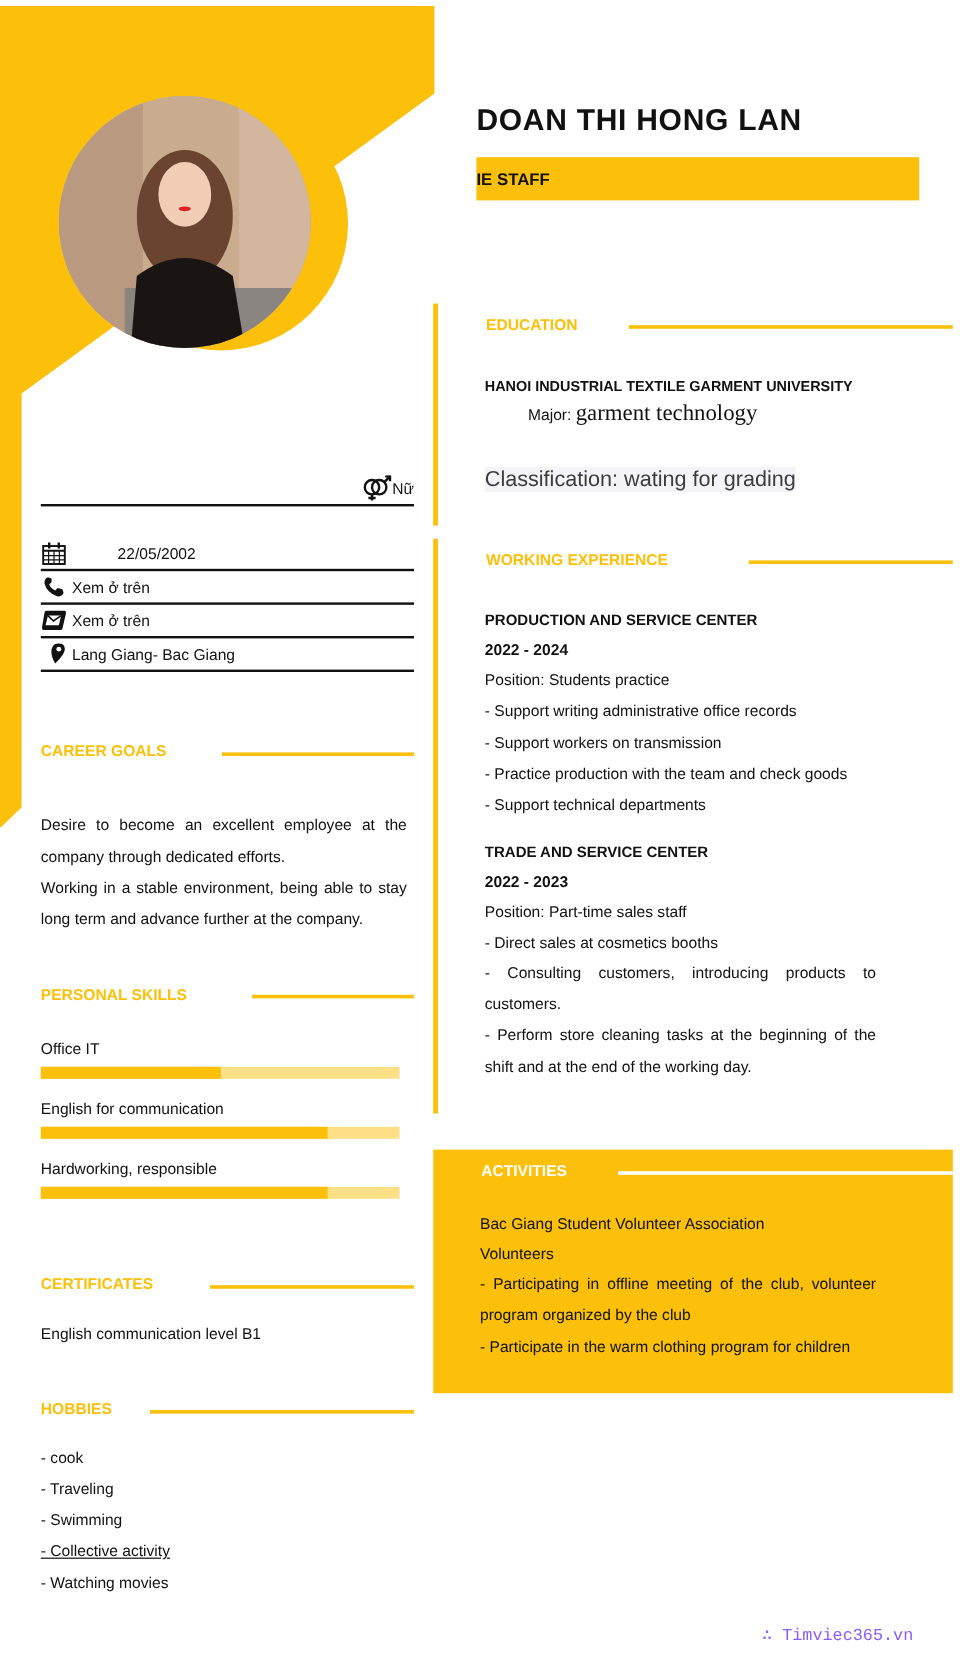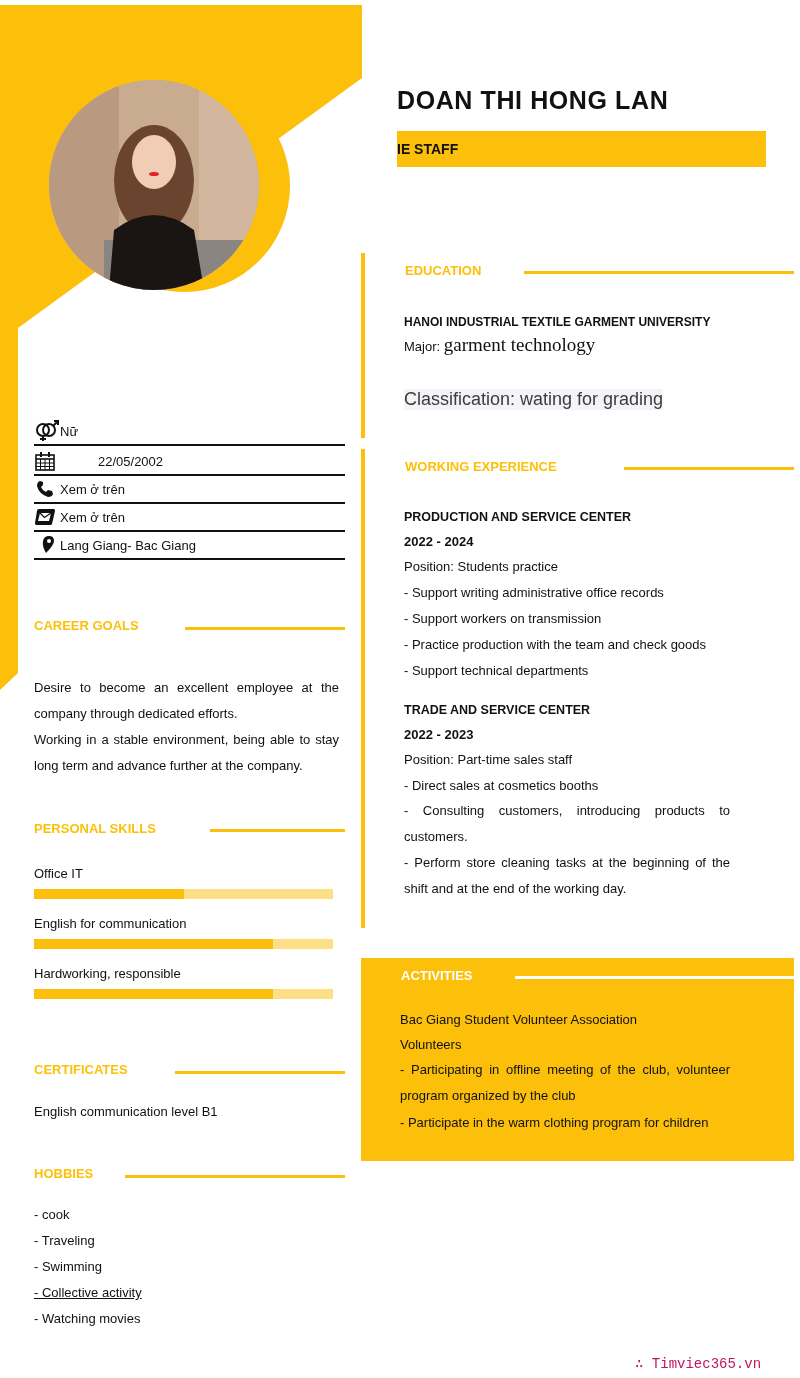--- a/index.html
+++ b/index.html
@@ -26,21 +26,21 @@
   .para { position: absolute; font-size: 13px; line-height: 26px; color: #111; text-align: justify; }
   .line { position: absolute; font-size: 13px; color: #111; white-space: nowrap; }
   .bold { font-weight: bold; }
 
   .skill-label { position: absolute; left: 34px; font-size: 13px; color: #111; }
   .skill-track { position: absolute; left: 34px; width: 299px; height: 10px; background: #fddf86; }
   .skill-fill { height: 10px; background: #fcc00a; }
 
   .activities-box { left: 361px; top: 958px; width: 433px; height: 203px; background: #fcc00a; }
 
-  .watermark { position: absolute; left: 635px; top: 1355px; font-family: "Liberation Mono", "DejaVu Sans Mono", monospace; font-size: 14px; color: #be185d; }
+  .watermark { position: absolute; left: 635px; top: 1355px; font-family: "Liberation Mono", "DejaVu Sans Mono", monospace; font-size: 14px; color: #8b5cf6; }
 </style>
 </head>
 <body>
 
 <svg class="bgshape" viewBox="0 0 800 1378" xmlns="http://www.w3.org/2000/svg">
   <polygon points="0,5 362,5 362,78 18,328 18,673 0,690" fill="#fcc00a"></polygon>
 </svg>
 
 <div class="abs avatar-ring"></div>
 <div class="abs avatar">
@@ -53,21 +53,21 @@
     <ellipse cx="105" cy="82" rx="22" ry="27" fill="#f1cdb6"></ellipse>
     <ellipse cx="105" cy="94" rx="5" ry="2" fill="#d22"></ellipse>
     <path d="M60 210 L65 150 Q105 120 145 150 L155 210 Z" fill="#1a1412"></path>
   </svg>
 </div>
 
 <div class="abs name">DOAN THI HONG LAN</div>
 <div class="abs title-bar"></div>
 <div class="abs title-text">IE STAFF</div>
 
-<div class="info-row" style="top:418px;">
+<div class="info-row" style="top:394px;justify-content:flex-end;">
   <span class="ico">
     <svg width="26" height="22" viewBox="0 0 26 22">
         <circle cx="9" cy="10" r="6" fill="none" stroke="#111" stroke-width="2"></circle>
         <circle cx="15" cy="10" r="6" fill="none" stroke="#111" stroke-width="2"></circle>
         <line x1="9" y1="16" x2="9" y2="21" stroke="#111" stroke-width="2"></line>
         <line x1="6" y1="19" x2="12" y2="19" stroke="#111" stroke-width="2"></line>
         <line x1="19" y1="6" x2="24" y2="1" stroke="#111" stroke-width="2"></line>
         <polyline points="20,1 24,1 24,5" fill="none" stroke="#111" stroke-width="2"></polyline>
       </svg>
   </span>
@@ -150,21 +150,21 @@
 <div class="line" style="left:34px; top:1285px;text-decoration:underline;">- Collective activity</div>
 <div class="line" style="left:34px; top:1311px;">- Watching movies</div>
 
 <div class="vline" style="top:253px; height:185px;"></div>
 <div class="vline" style="top:449px; height:479px;"></div>
 
 <div class="sec-title" style="left:405px; top:263px;">EDUCATION</div>
 <div class="sec-line" style="left:524px; top:271px; width:270px;"></div>
 <div class="line bold" style="left:404px; top:315px; font-size:12px;">HANOI INDUSTRIAL TEXTILE GARMENT UNIVERSITY</div>
 <div class="line" style="left:404px; top:334px;">
-  <span style="font-size:13px;">Major: </span><span style="font-family: 'Liberation Serif', 'DejaVu Serif', serif; font-size:19px;">garment technology</span>
+  <span style="font-size:13px;margin-left:36px;">Major: </span><span style="font-family: 'Liberation Serif', 'DejaVu Serif', serif; font-size:19px;">garment technology</span>
 </div>
 <div class="line" style="left:404px; top:389px; font-size:18px; color:#3c3c3c; background:#f4f4f8;">Classification: wating for grading</div>
 
 <div class="sec-title" style="left:405px; top:459px;">WORKING EXPERIENCE</div>
 <div class="sec-line" style="left:624px; top:467px; width:170px;"></div>
 
 <div class="line bold" style="left:404px; top:510px; font-size:12.5px;text-align:center;">PRODUCTION AND SERVICE CENTER</div>
 <div class="line bold" style="left:404px; top:534px;">2022 - 2024</div>
 <div class="line" style="left:404px; top:559px;">Position: Students practice</div>
 <div class="line" style="left:404px; top:585px;">- Support writing administrative office records</div>

